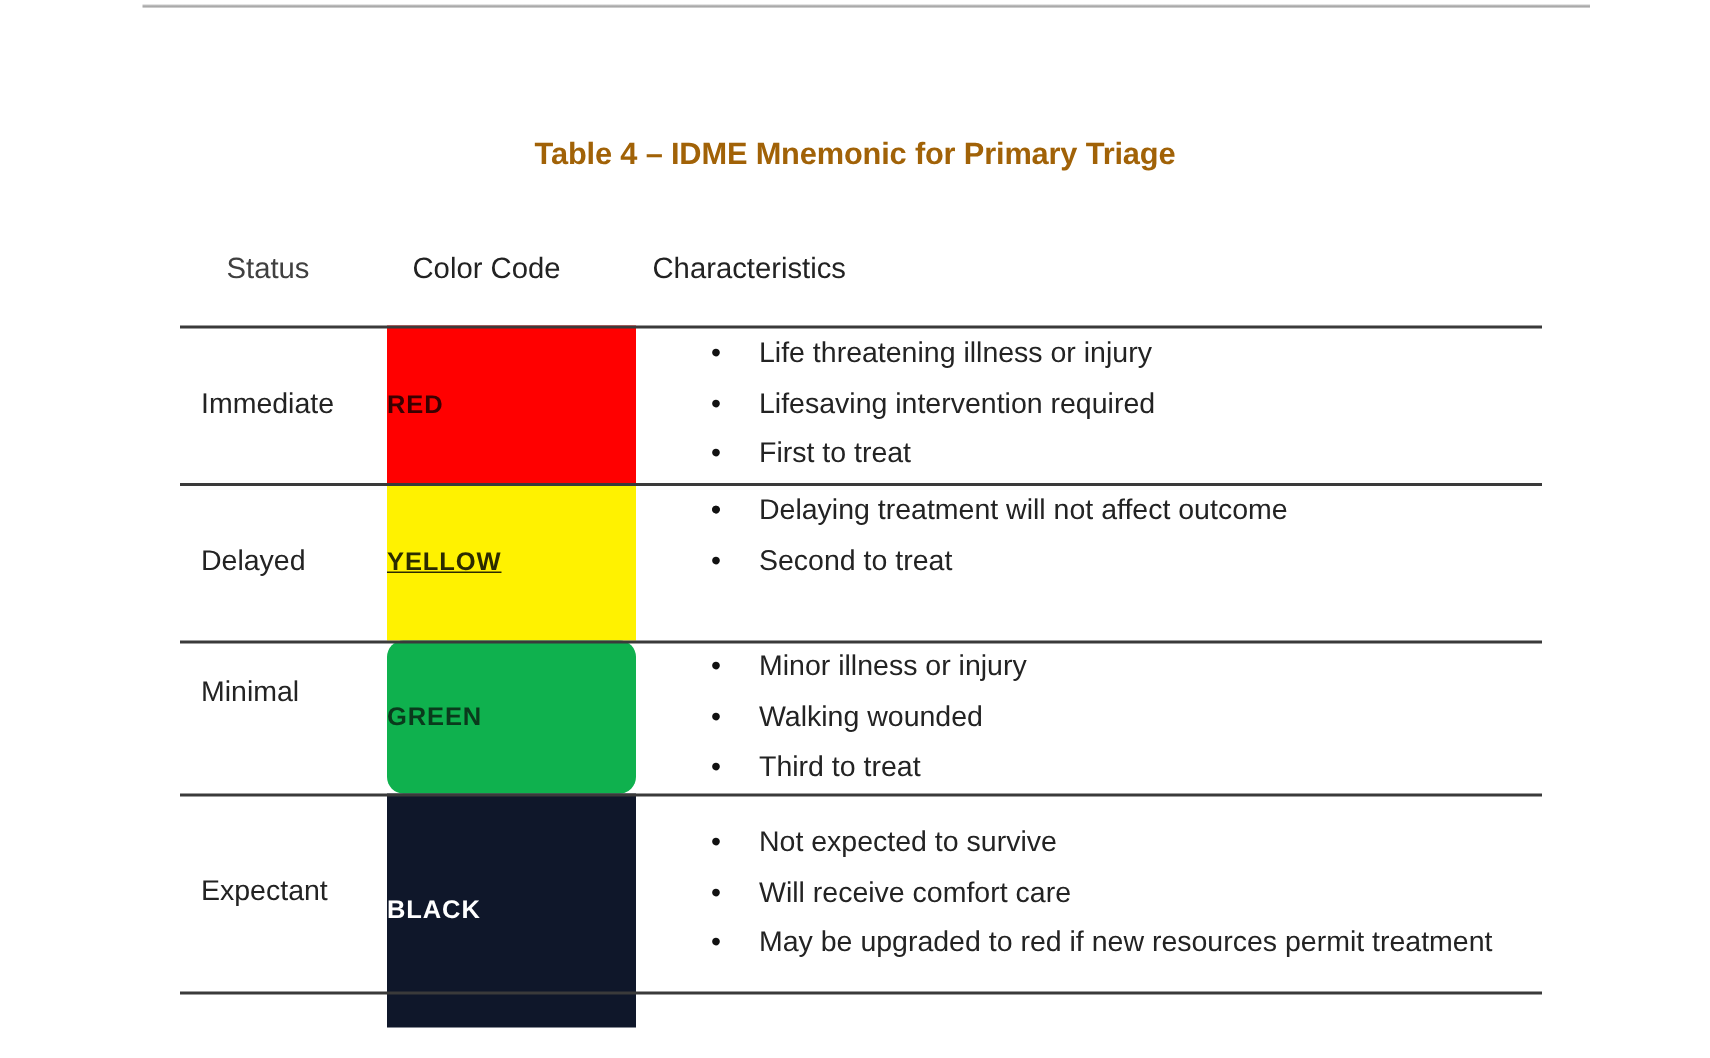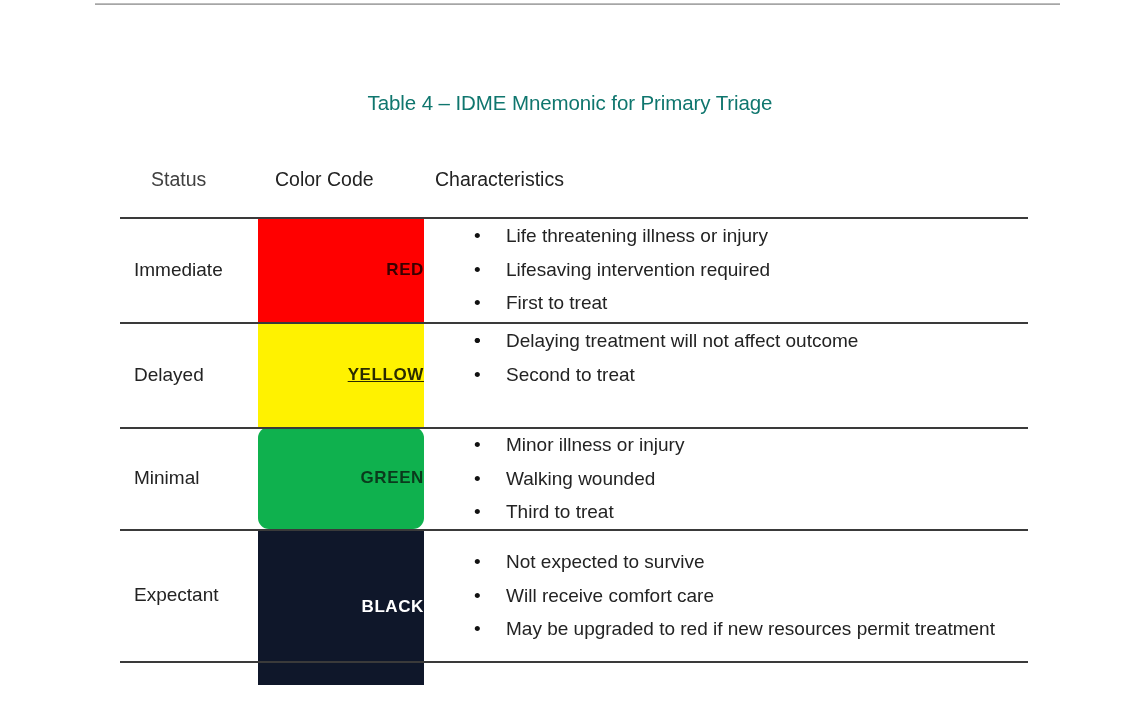--- a/index.html
+++ b/index.html
@@ -35,23 +35,23 @@
     height: 705px;
   }
 
   .table-title {
     position: absolute;
     left: 0;
     top: 91px;
     width: 1140px;
     text-align: center;
     font-size: 20.5px;
-    font-weight: normal;
+    font-weight: bold;
     letter-spacing: -0.1px;
-    color: #0f766e;
+    color: #a16207;
   }
 
   
   .table {
     position: absolute;
     left: 120px;
     top: 155px;
     width: 908px;   
   }
 
@@ -102,21 +102,21 @@
     width: 166px;  
     height: 444px; 
     z-index: 1;
   }
   .swatch {
     position: absolute;
     left: 0;
     width: 166px;
     display: flex;
     align-items: center;
-    justify-content: flex-end;
+    justify-content: flex-start;
     font-size: 17px;
     font-weight: bold;
     letter-spacing: 0.6px;
   }
 
   
   .row {
     position: absolute;
     left: 0;
     width: 908px;
@@ -200,21 +200,21 @@
     <div class="row" id="row1" style="top: 167px; height: 105px;">
       <span class="status-cell" id="st1" style="top: 42px;">Delayed</span>
       <div class="char-cell" id="ch1" style="top: 2px;">
           <div class="bullet-line"><span class="dot">•</span></div>
           <div class="bullet-line"><span class="dot">•</span><span>Delaying treatment will not affect outcome</span></div>
           <div class="bullet-line"><span class="dot">•</span><span>Second to treat</span></div>
         </div>
     </div>
 
     <div class="row" id="row2" style="top: 272px; height: 102px;">
-      <span class="status-cell" id="st2" style="top: 40px;">Minimal</span>
+      <span class="status-cell" id="st2" style="top: 24px;">Minimal</span>
       <div class="char-cell" id="ch2" style="top: 1px;">
           <div class="bullet-line"><span class="dot">•</span><span>Minor illness or injury</span></div>
           <div class="bullet-line"><span class="dot">•</span><span>Walking wounded</span></div>
           <div class="bullet-line"><span class="dot">•</span><span>Third to treat</span></div>
         </div>
     </div>
 
     <div class="row" id="row3" style="top: 374px; height: 132px;">
       <span class="status-cell" id="st3" style="top: 55px;">Expectant</span>
       <div class="char-cell" id="ch3" style="top: 16px;">

